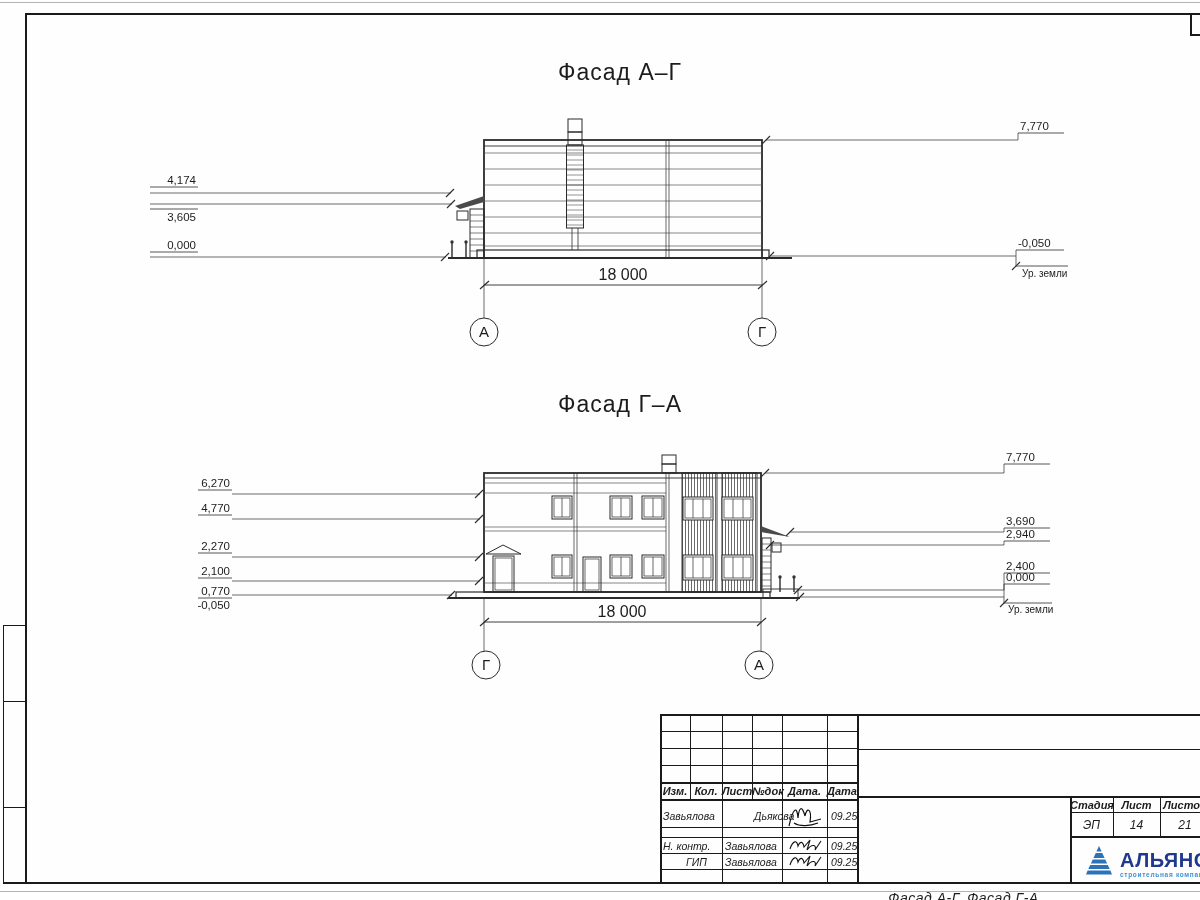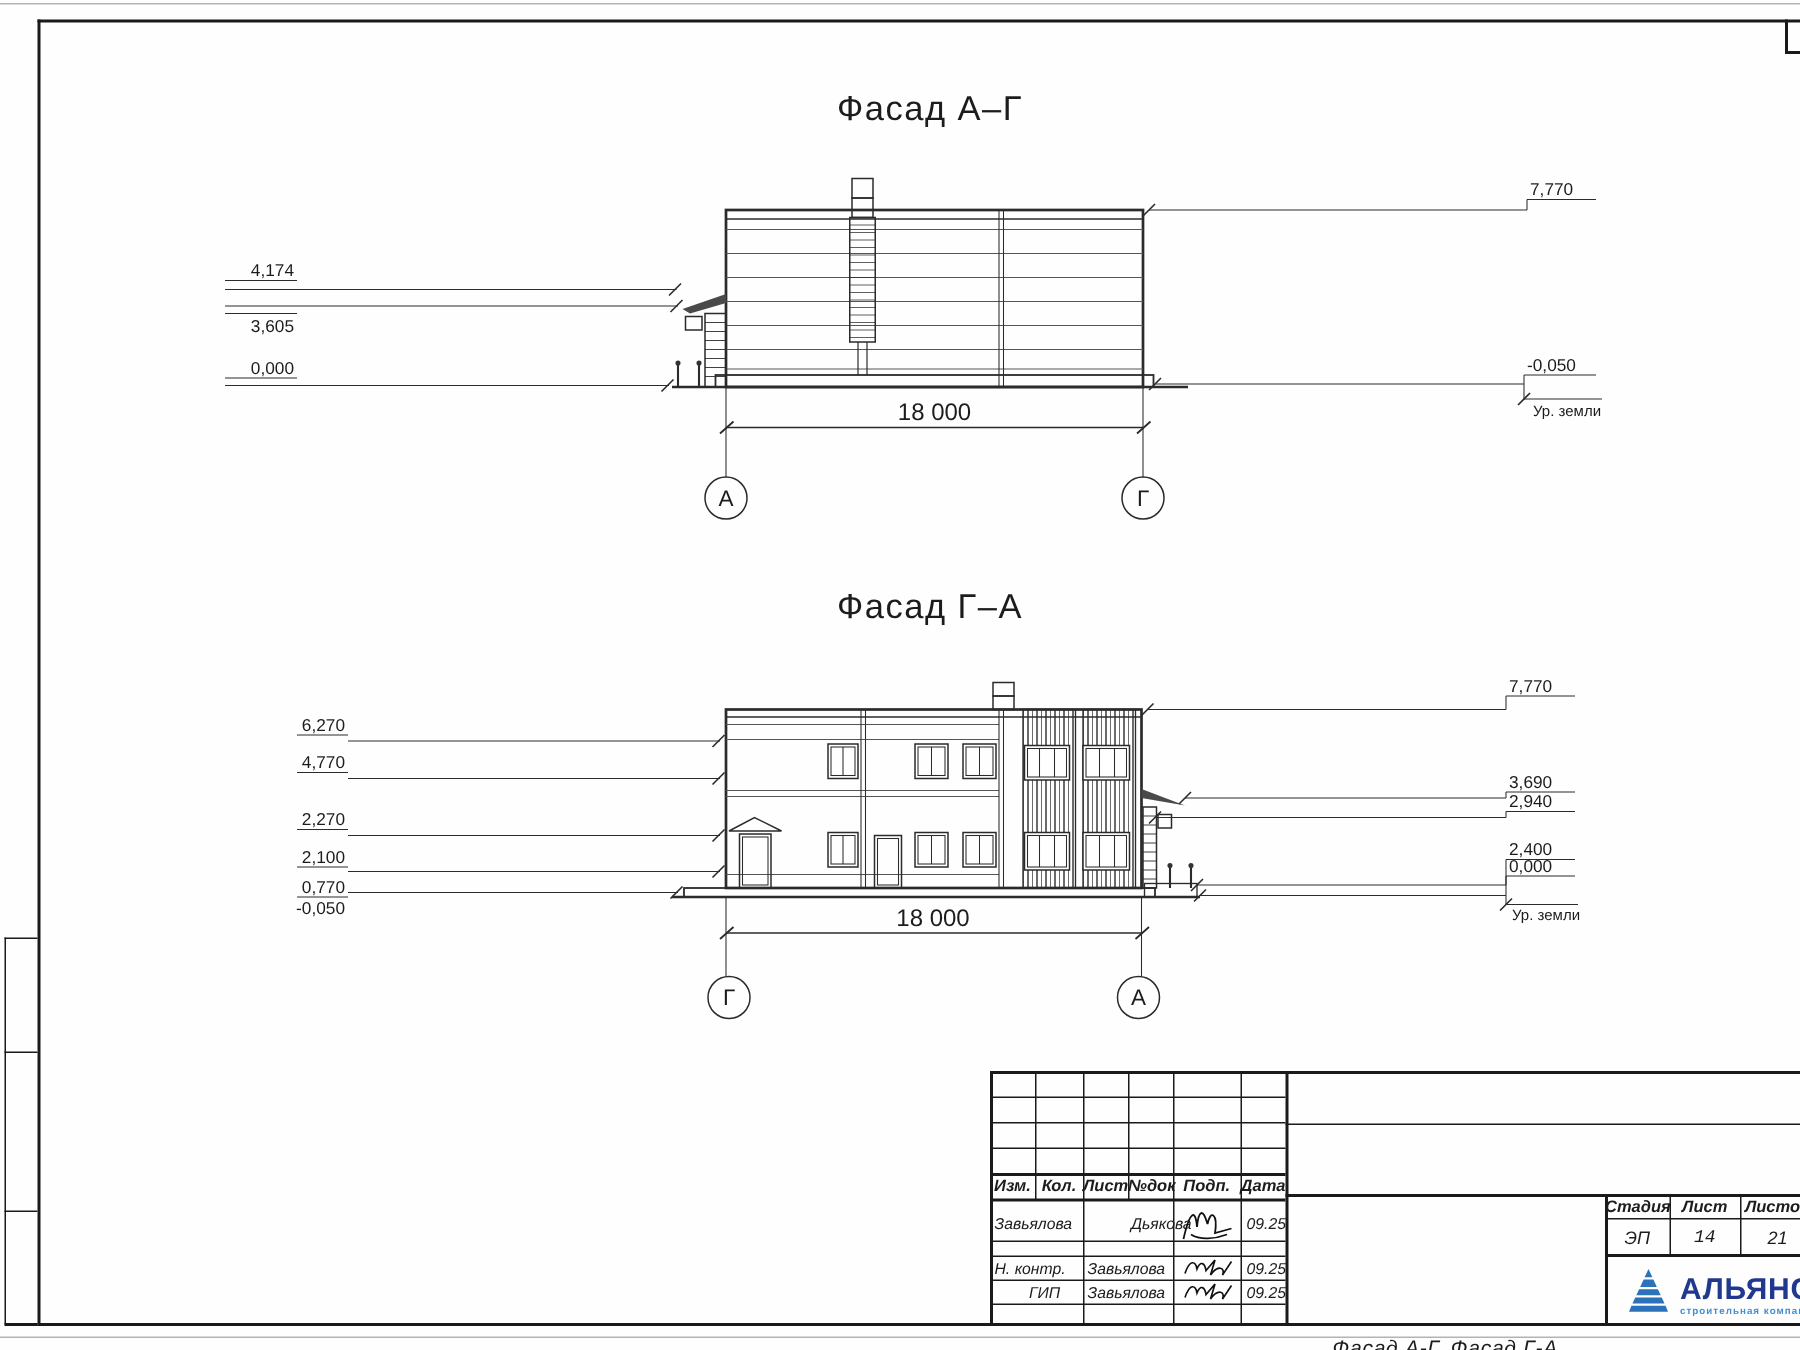--- a/index.html
+++ b/index.html
@@ -313,21 +313,21 @@
     <div class="ln" style="left:827px;top:714px;width:1px;height:169px;"></div>
     <div class="ln" style="left:857px;top:714px;width:1.5px;height:169px;"></div>
     <div class="ln" style="left:1070px;top:796px;width:1.5px;height:87px;"></div>
     <div class="ln" style="left:1113px;top:796px;width:1px;height:41px;"></div>
     <div class="ln" style="left:1160px;top:796px;width:1px;height:41px;"></div>
 
     <div class="t tb-hdr tc" style="left:660px;top:785px;width:30px;">Изм.</div>
     <div class="t tb-hdr tc" style="left:690px;top:785px;width:32px;">Кол.</div>
     <div class="t tb-hdr tc" style="left:722px;top:785px;width:30px;">Лист</div>
     <div class="t tb-hdr tc" style="left:752px;top:785px;width:30px;">№док</div>
-    <div class="t tb-hdr tc" style="left:782px;top:785px;width:45px;">Подп.</div>
+    <div class="t tb-hdr tc" style="left:782px;top:785px;width:45px;">Дата.</div>
     <div class="t tb-hdr tc" style="left:827px;top:785px;width:30px;text-align:right;">Дата</div>
 
     <div class="t tb-cell" style="left:663px;top:810px;">Завьялова</div>
     <div class="t tb-cell" style="left:754px;top:810px;">Дьякова</div>
     <div class="t tb-cell" style="left:831px;top:810px;">09.25</div>
 
     <div class="t tb-cell" style="left:663px;top:840px;">Н. контр.</div>
     <div class="t tb-cell" style="left:725px;top:840px;">Завьялова</div>
     <div class="t tb-cell" style="left:831px;top:840px;">09.25</div>
 
@@ -344,21 +344,21 @@
     <svg style="position:absolute;left:788px;top:854px;" width="36" height="15">
       <path d="M2 11 C5 2 9 2 10 8 C12 3 15 3 16 9 L22 2 L19 12 C24 5 29 7 27 12 L33 3" stroke="#111" fill="none" stroke-width="1.1"></path>
     </svg>
 
     <div class="t tb-doc tc" style="left:857px;top:853px;width:213px;margin-top:37px;">Фасад А-Г, Фасад Г-А</div>
 
     <div class="t tb-hdr tc" style="left:1070px;top:799px;width:43px;">Стадия</div>
     <div class="t tb-hdr tc" style="left:1113px;top:799px;width:47px;">Лист</div>
     <div class="t tb-hdr tc" style="left:1160px;top:799px;width:50px;">Листов</div>
     <div class="t tb-stage tc" style="left:1070px;top:818px;width:43px;">ЭП</div>
-    <div class="t tb-stage tc" style="left:1113px;top:818px;width:47px;font-family:Liberation Mono, monospace;">14</div>
+    <div class="t tb-stage tc" style="left:1113px;top:818px;width:47px;">14</div>
     <div class="t tb-stage tc" style="left:1160px;top:818px;width:50px;">21</div>
 
     <svg style="position:absolute;left:1085px;top:846px;" width="30" height="30">
       <g fill="#2b72b8" stroke="none">
         <path d="M14 0 L16.6 5.5 L11.4 5.5 Z"></path>
         <path d="M10.75 7 L17.25 7 L19.57 12 L8.43 12 Z"></path>
         <path d="M7.73 13.5 L20.27 13.5 L22.13 17.5 L5.87 17.5 Z"></path>
         <path d="M5.18 19 L22.82 19 L24.68 23 L3.32 23 Z"></path>
         <path d="M2.62 24.5 L25.38 24.5 L27 28.5 L1 28.5 Z"></path>
       </g>

